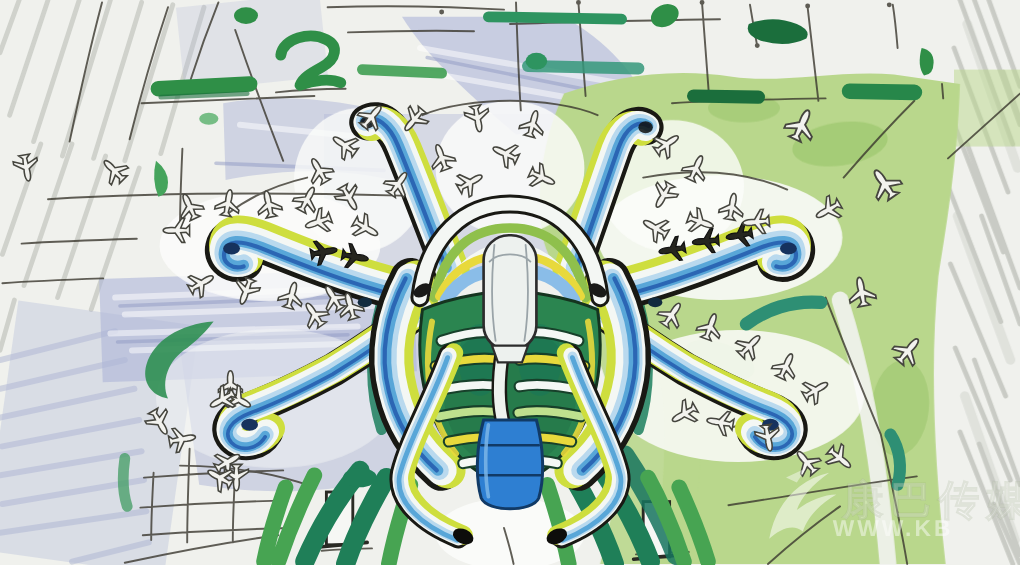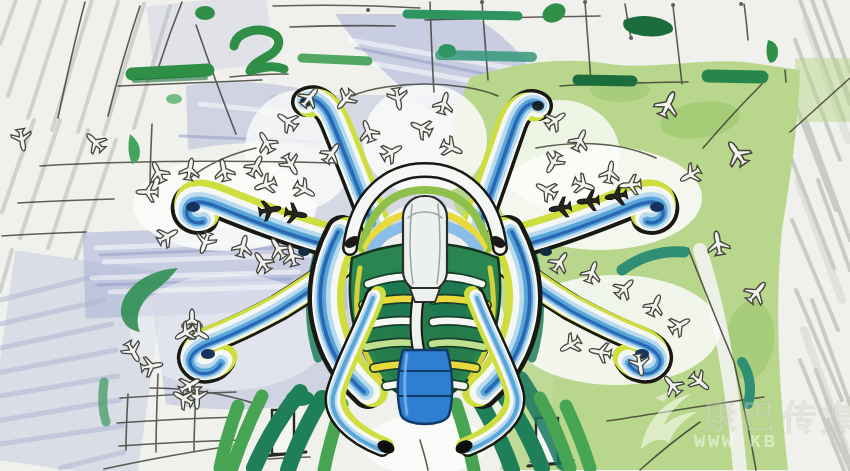--- a/index.html
+++ b/index.html
@@ -1,17 +1,17 @@
 <!DOCTYPE html>
 <html style="--paper: #f0f1ed; --pencil: #3a372e; --hatch: #b0b3ab; --wash: #aeb6d8; --wash_deep: #8f9ac4; --field: #b9d78c; --field_dark: #9cc76e; --marker_green: #2f8f47; --marker_dark: #1b6e3c; --marker_teal: #2e8f74; --ink: #191914; --band_white: #f4f7f4; --band_lblue: #b9d9ee; --band_mblue: #58a6d8; --band_dblue: #2b66b4; --band_ygreen: #cede3e; --collar_green: #8fc04c; --accent_yellow: #e8d93c; --accent_blue: #8abde8; --shield: #2b8550; --shield_dark: #17402a; --capsule: #edf1ee; --tail_blue: #2e7fd2; --plane_fill: #f2f2ee; --plane_line: #45453e; --wm: #ffffff;"><head>
 <meta charset="utf-8">
 <style>
   html,body{margin:0;padding:0;background:#888;}
   .stage{position:relative;width:850px;height:471px;overflow:hidden;
-         background:var(--paper,#f0f1ed);font-family:Liberation Mono, monospace;}
+         background:var(--paper,#f0f1ed);font-family:Liberation Sans, sans-serif;}
   .stage svg{position:absolute;left:0;top:0;display:block;}
   
   .st{fill:none;stroke-linecap:round;stroke-linejoin:round;}
   .ink{stroke:var(--ink,#191914);}
   .wht{stroke:var(--band_white,#f4f7f4);}
   .lb{stroke:var(--band_lblue,#b9d9ee);}
   .mb{stroke:var(--band_mblue,#58a6d8);}
   .db{stroke:var(--band_dblue,#2b66b4);}
   .yg{stroke:var(--band_ygreen,#cede3e);}
   .plane{fill:var(--plane_fill,#f2f2ee);stroke:var(--plane_line,#45453e);stroke-width:1.3px;}

